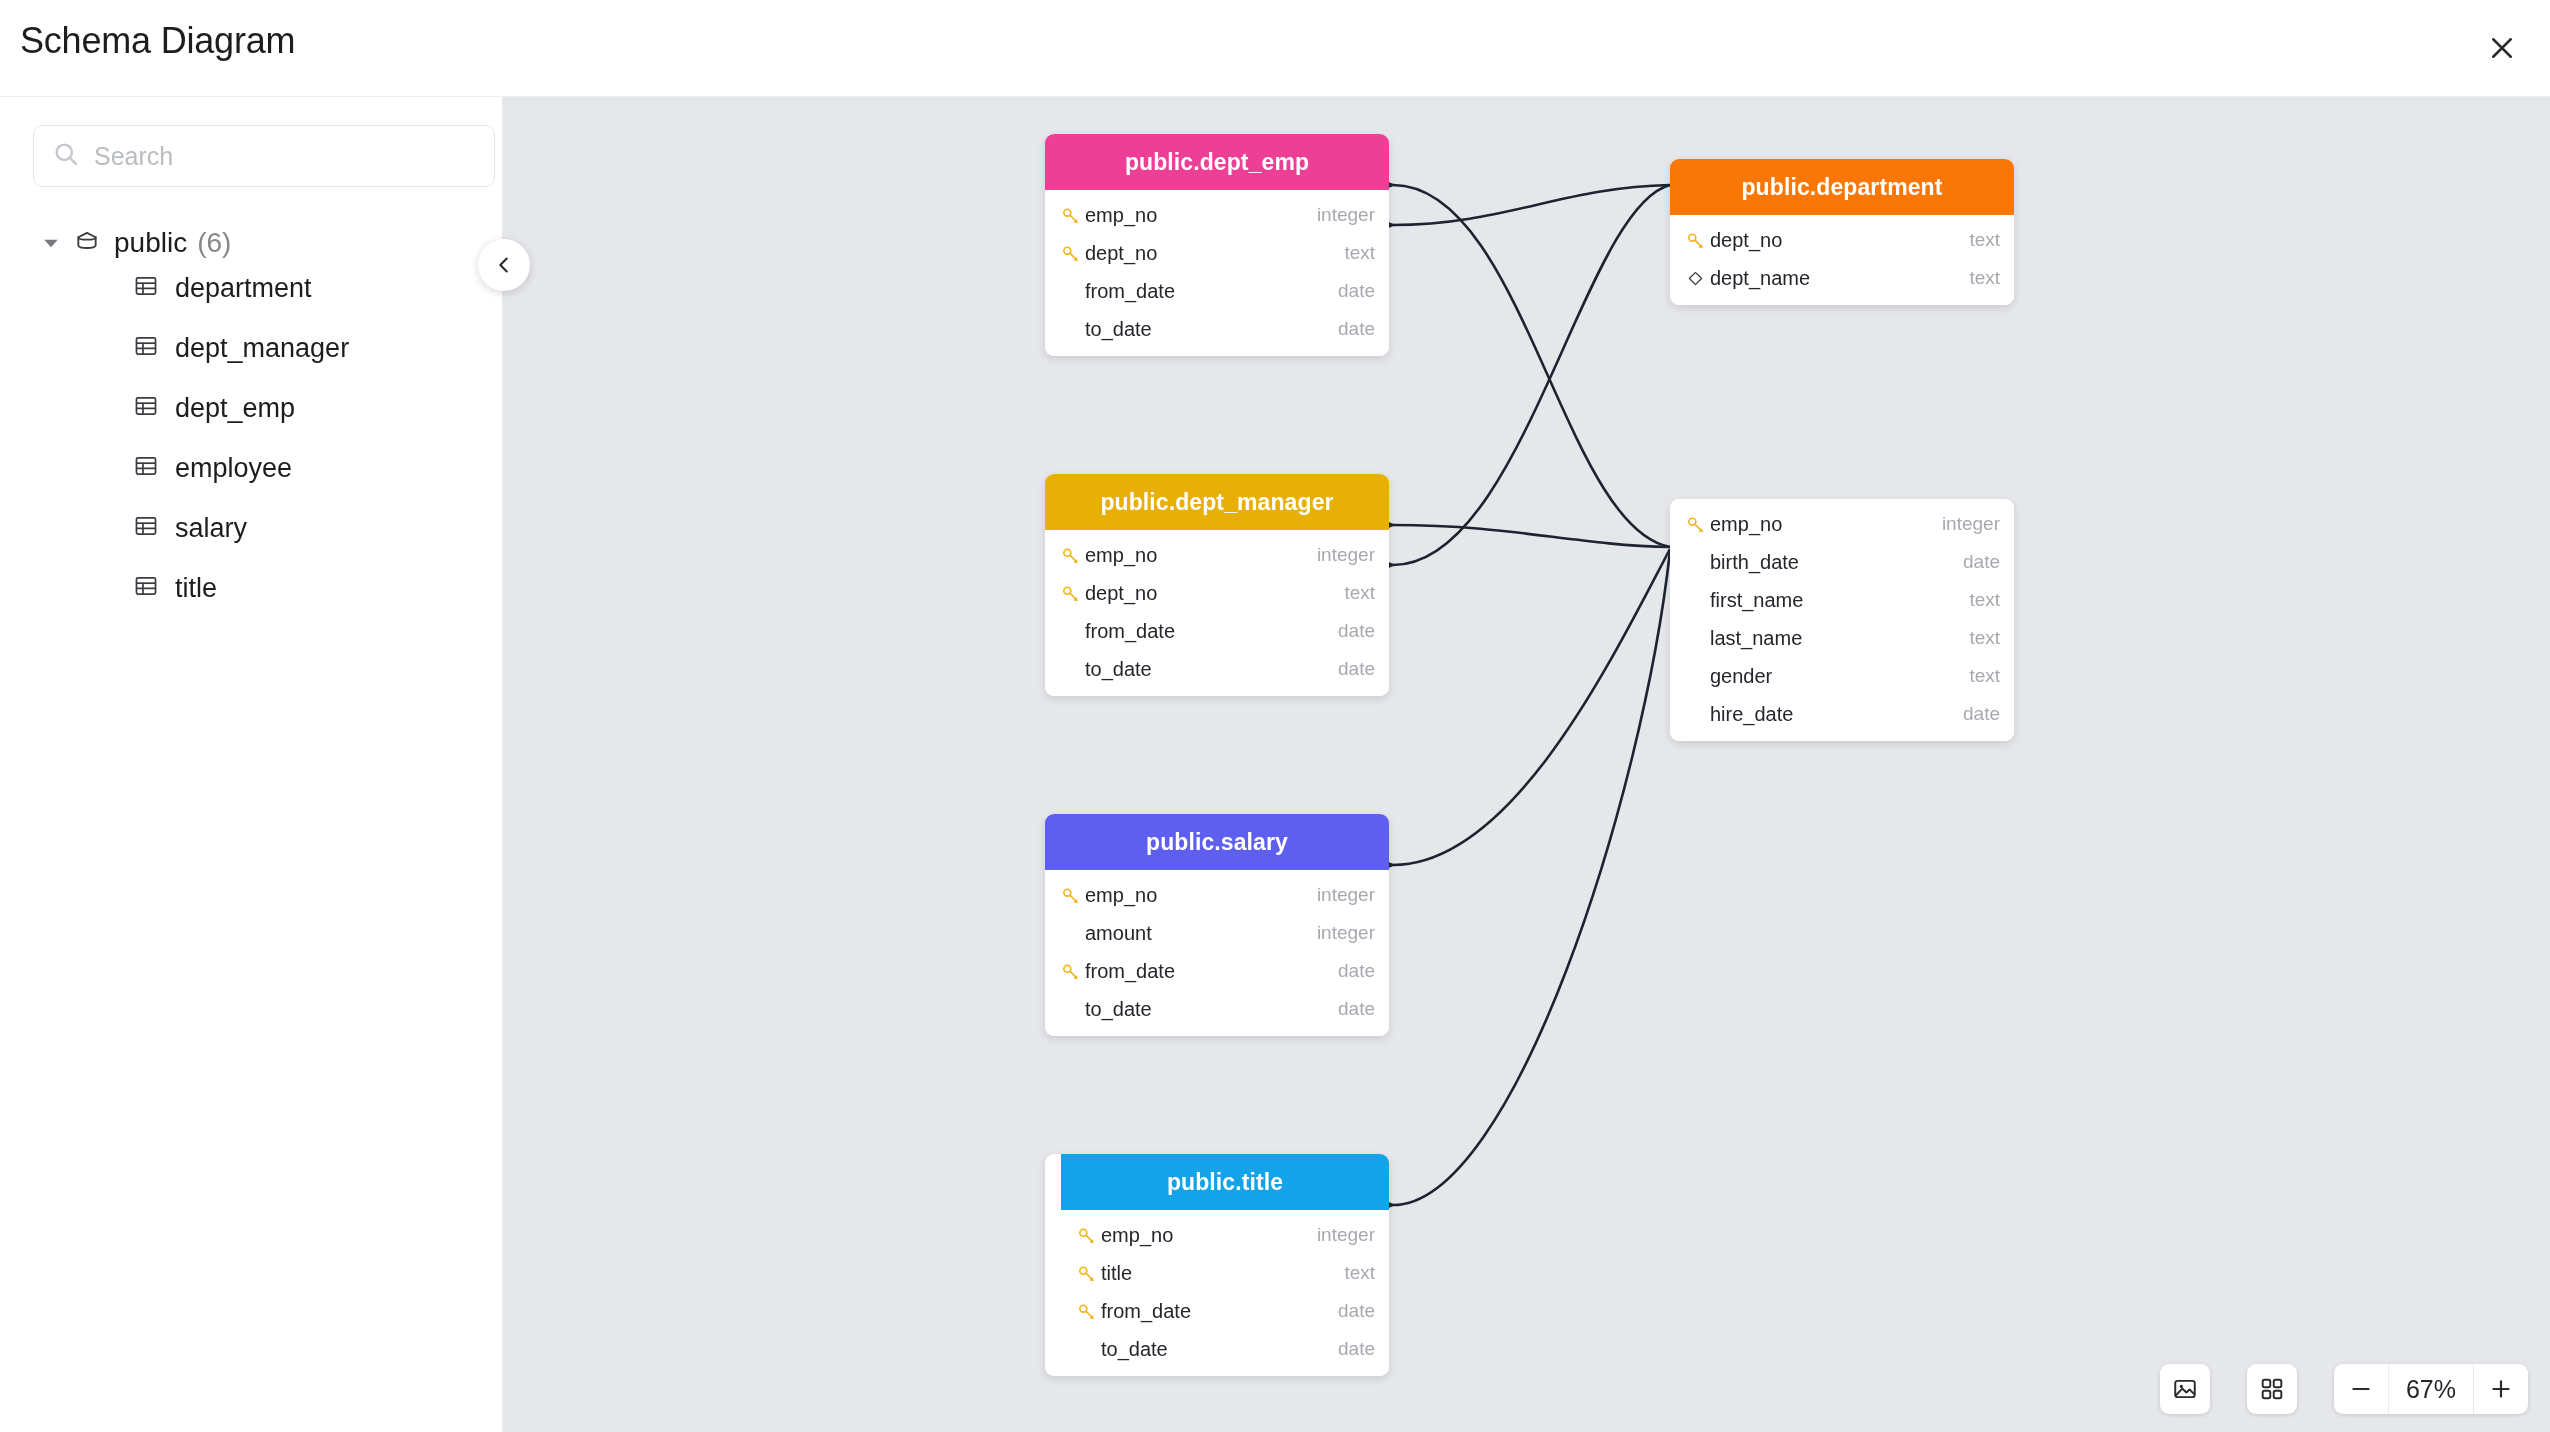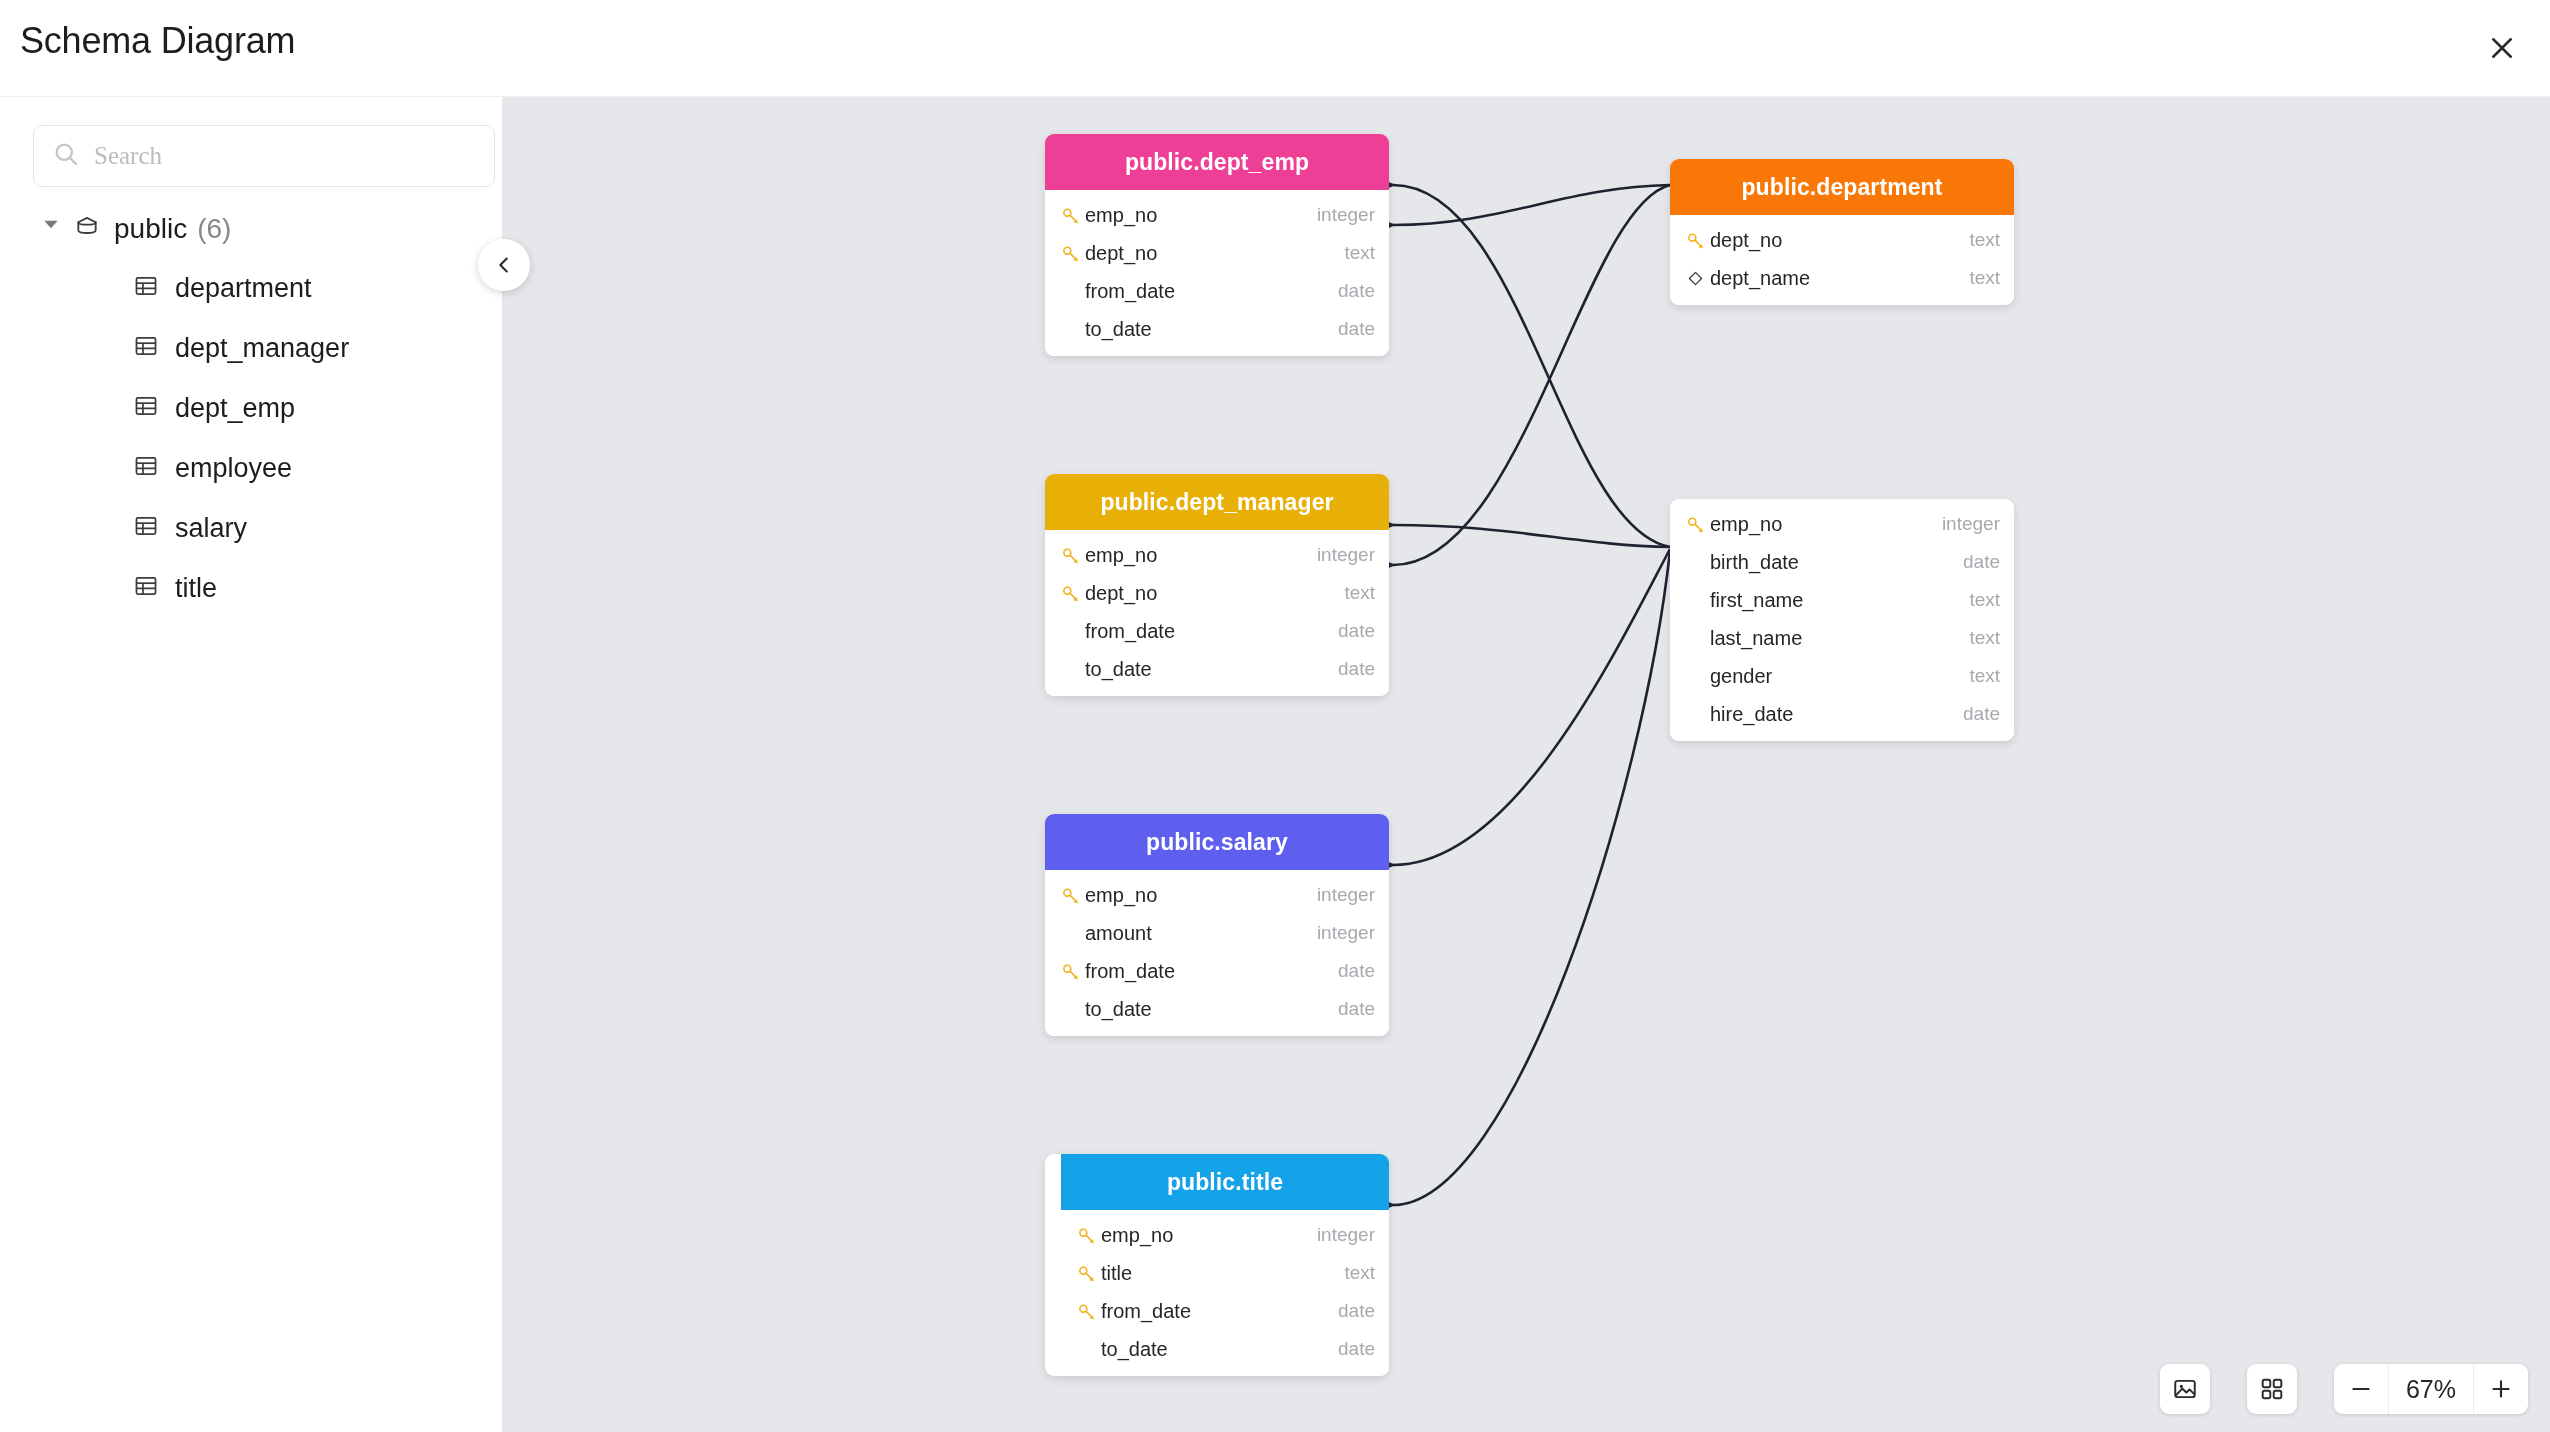--- a/index.html
+++ b/index.html
@@ -41,28 +41,28 @@
     position: absolute; left: 33px; top: 28px;
     width: 462px; height: 62px;
     border: 1px solid #e3e5e8; border-radius: 9px;
     background: #fff;
     display: flex; align-items: center;
     padding: 0 18px;
   }
   .search-icon { flex: 0 0 auto; margin-right: 14px; display:block; }
   .search-input {
     flex: 1 1 auto; border: none; outline: none;
-    font-family: Liberation Serif, serif;
+    font-family: Liberation Sans, sans-serif;
     font-size: 25px; color: #a16207; background: transparent;
   }
   .search-input::placeholder { color: #b9bcc0; }
 
   .tree { position: absolute; left: 0; top: 116px; width: 503px; }
   .tree-schema {
-    display: flex; align-items: flex-start;
+    display: flex; align-items: center;
     height: 60px; padding-left: 40px;
     cursor: pointer;
   }
   .caret {
     width: 22px; height: 22px; margin-right: 12px;
     display: flex; align-items: center; justify-content: center;
   }
   .schema-icon { margin-right: 14px; display: block; }
   .schema-label { font-size: 28px; color: #1d1d1f; }
   .schema-count { font-size: 28px; color: #86888c; margin-left: 10px; }

